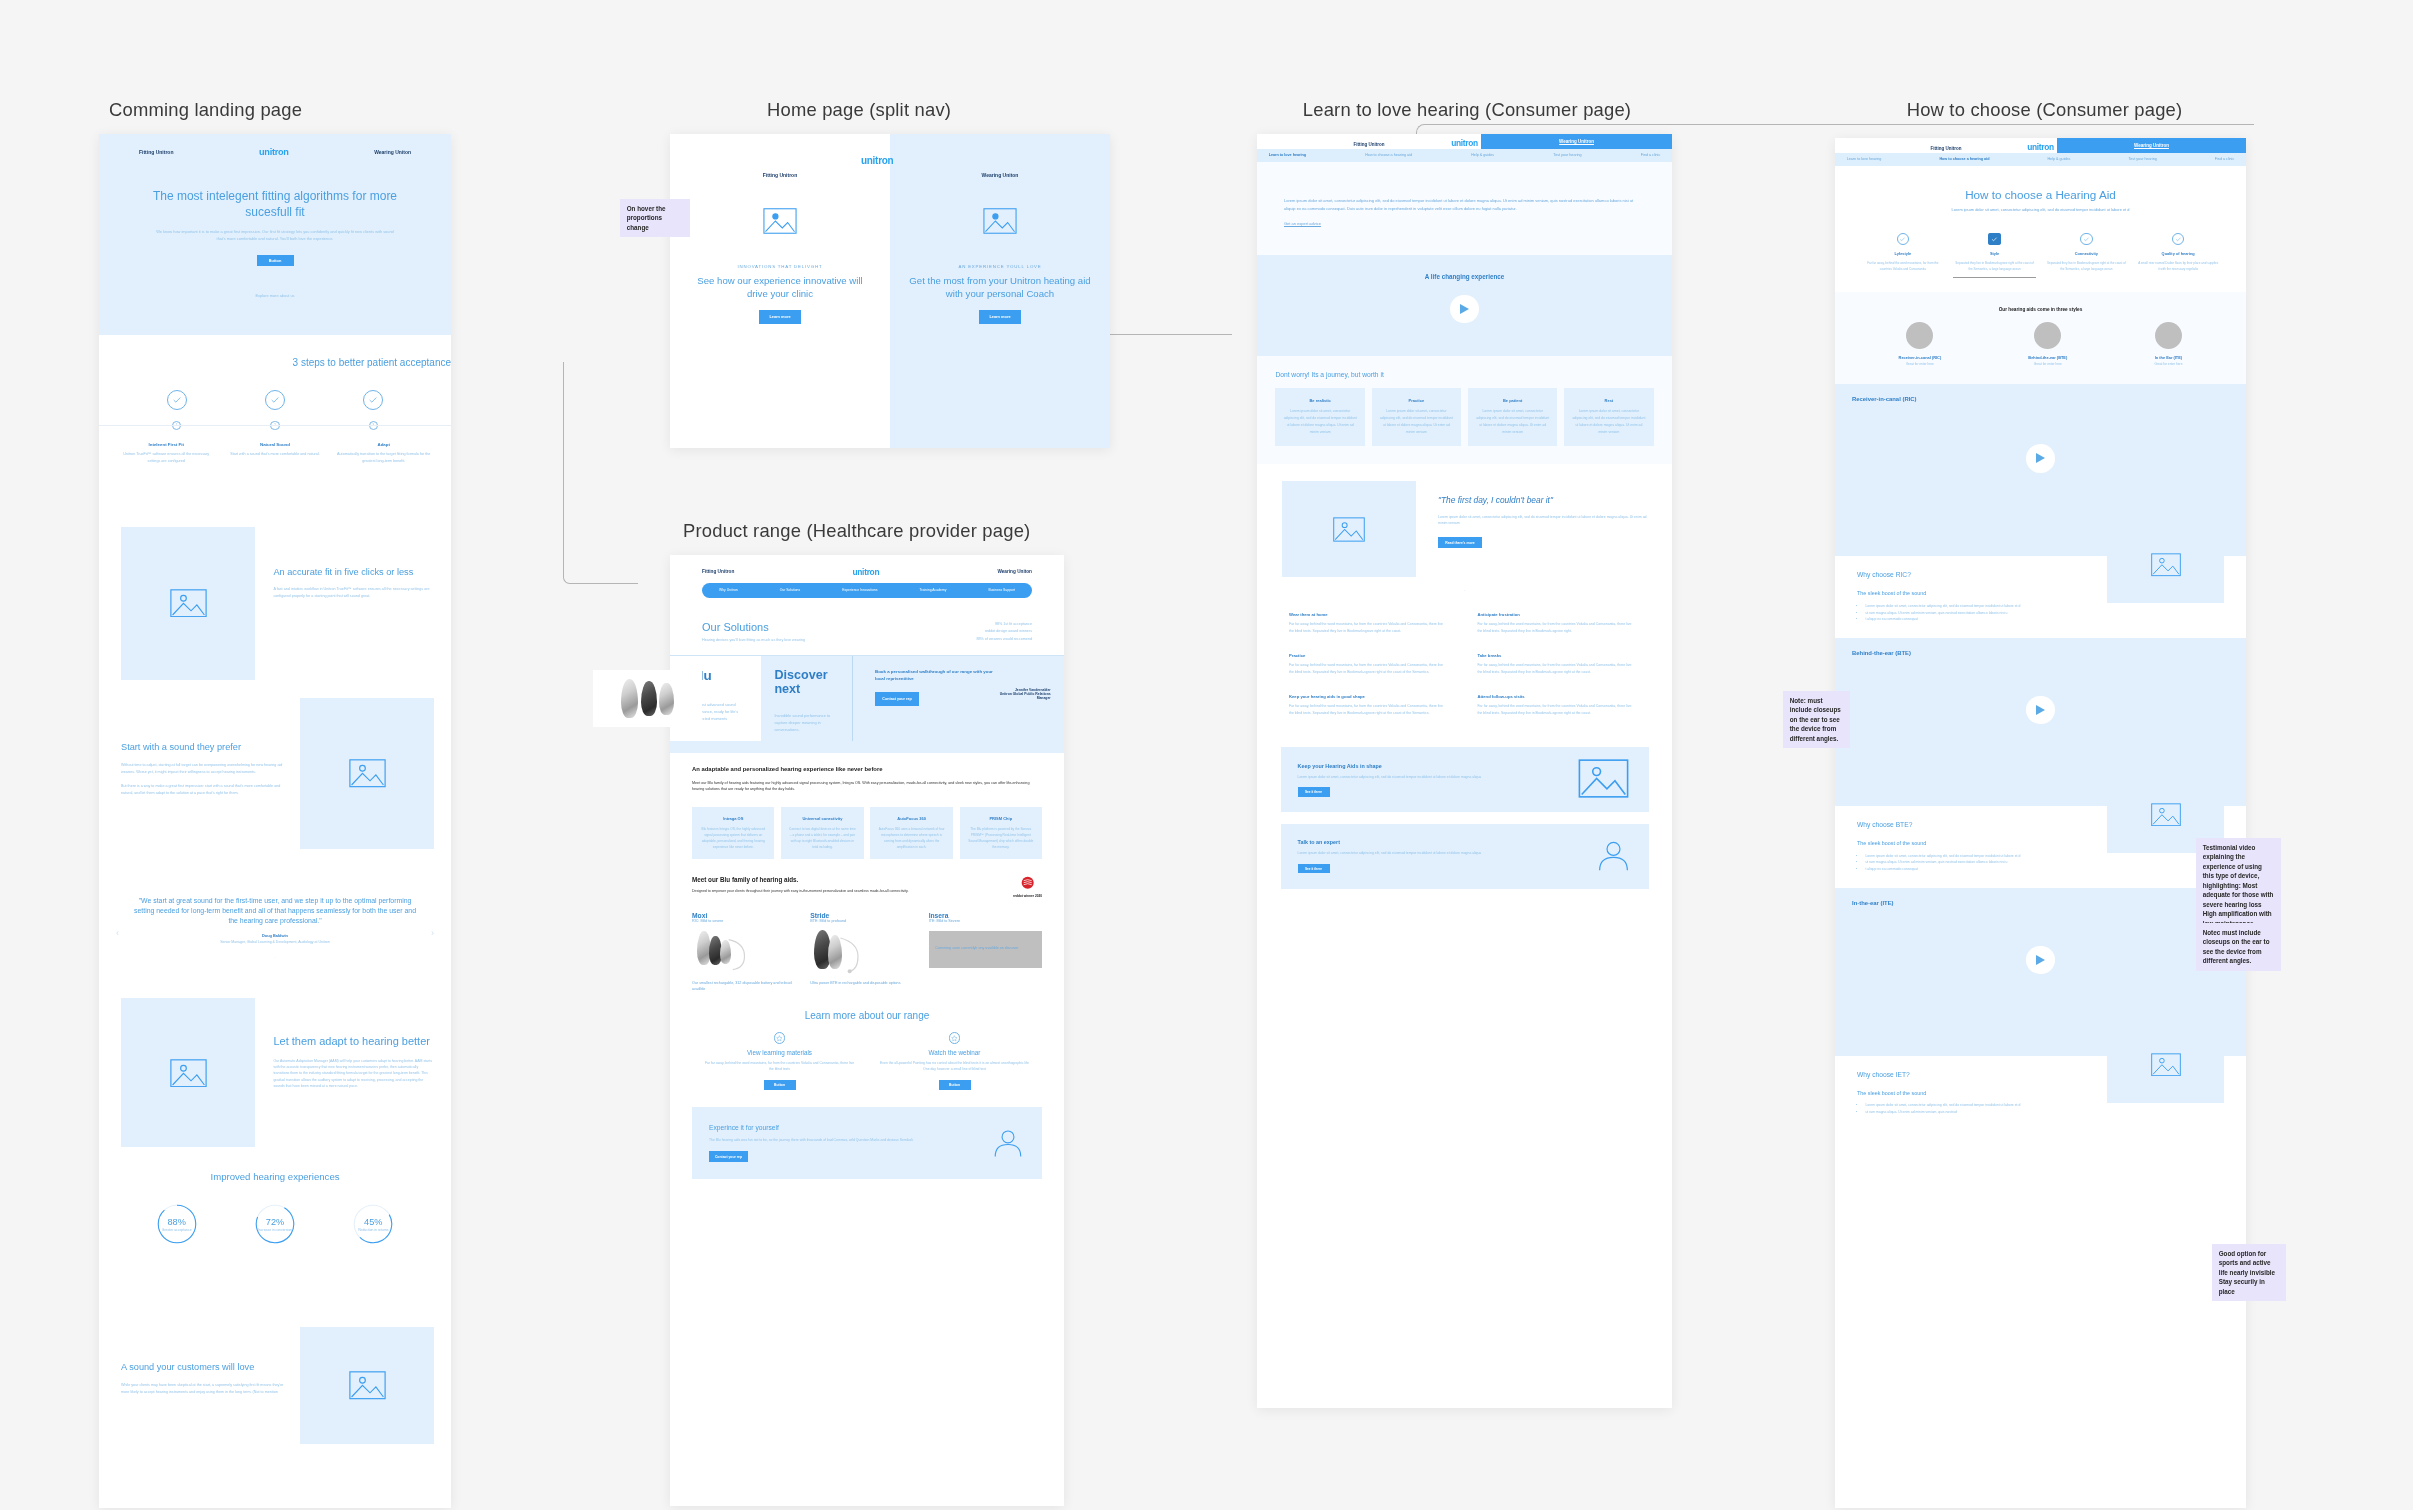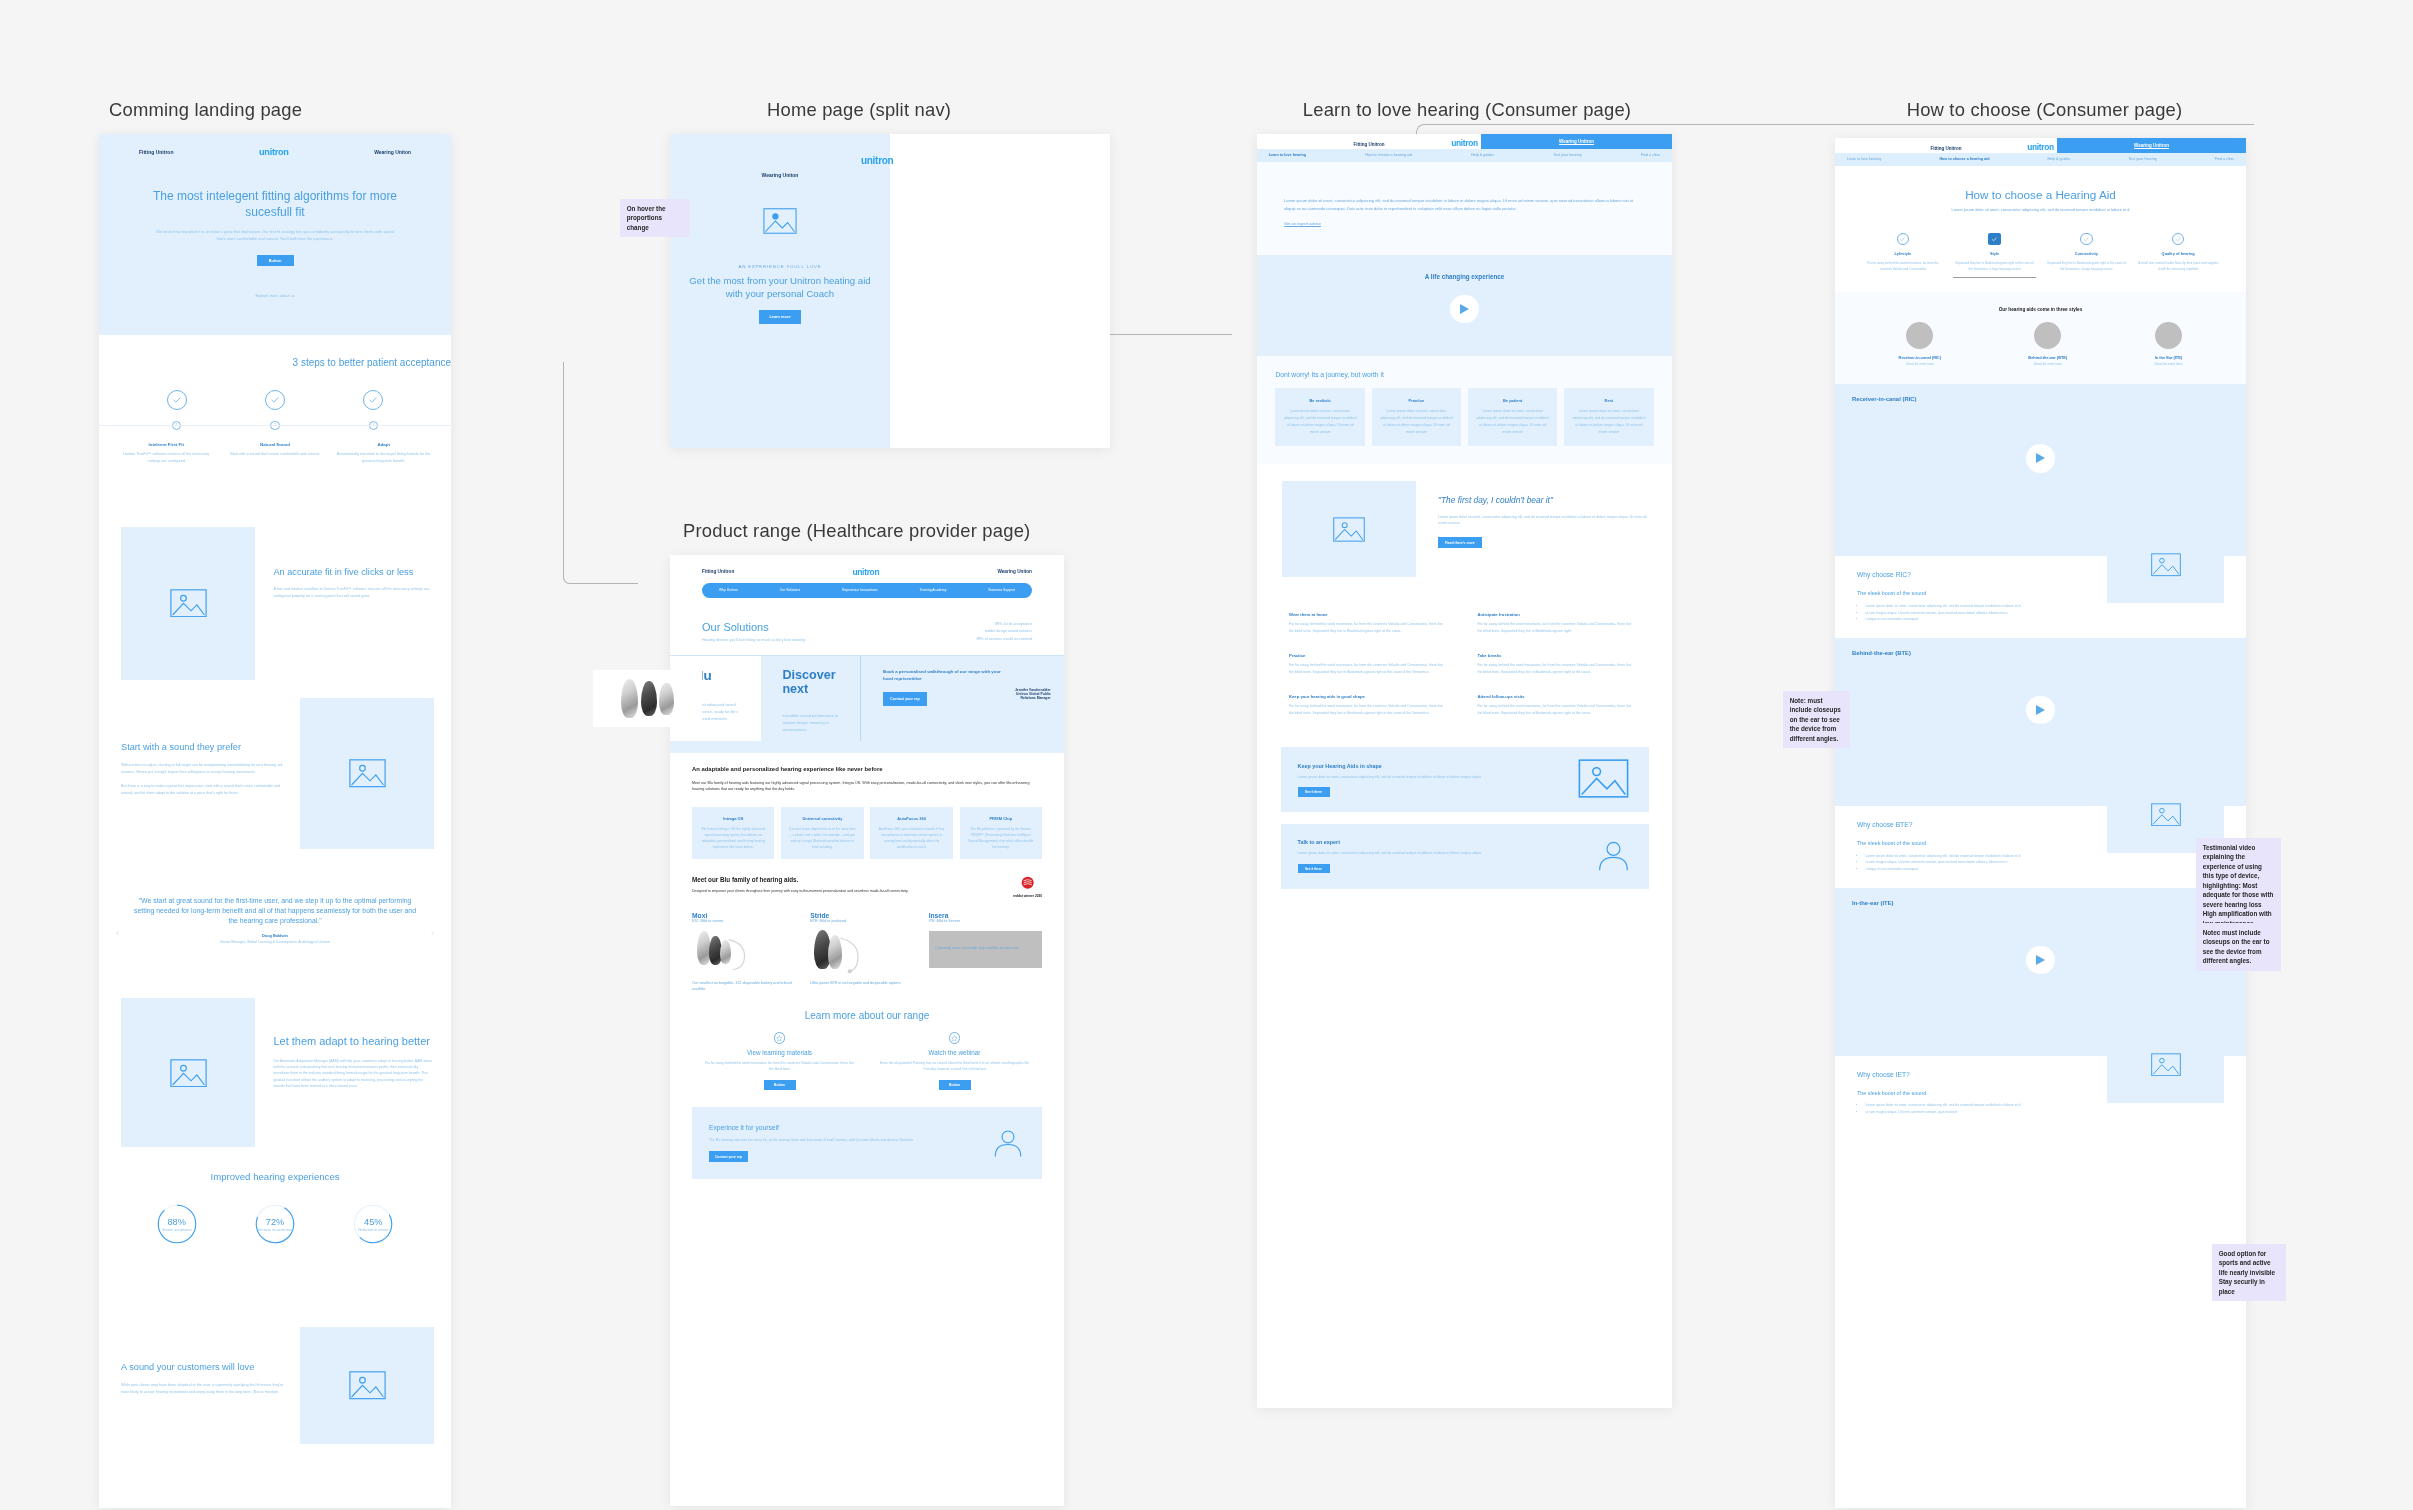--- a/index.html
+++ b/index.html
@@ -255,20 +255,33 @@
         <svg width="37" height="28.5" viewBox="0 0 44 34" class="img-ico">
             <rect x="1" y="1" width="42" height="32"></rect>
             <circle cx="16" cy="11" r="3.4"></circle>
             <polyline points="3,31 16,17 25,26 32,19 41,31"></polyline>
           </svg>
       </div>
     </div>
   </div>
 
   <div class="frame" style="left:670px; top:134px; width:440px; height:314px; display:flex;">
+    <div class="white-bg" style="width:50%; padding-top:13.4px; position:relative;">
+      <div class="nav-label" style="font-size:5px; text-align:center; margin-top:25px;">Fitting Unitron</div>
+      <div class="img-ph" style="margin-top:30px;">
+        <svg width="34" height="26" viewBox="0 0 44 34" class="img-ico">
+            <rect x="1" y="1" width="42" height="32"></rect>
+            <circle cx="16" cy="11" r="3.4" fill="#3c9ef0"></circle>
+            <polyline points="3,31 16,17 25,26 32,19 41,31"></polyline>
+          </svg>
+      </div>
+      <div class="body-blue-d" style="font-size:4.4px; letter-spacing:0.8px; text-align:center; margin-top:30px;">INNOVATIONS THAT DELIVGHT</div>
+      <div class="h-blue" style="font-size:9.6px; line-height:1.3; text-align:center; margin:5.9px 22px 0;">See how our experience innovative will drive your clinic</div>
+      <div class="btn-blue" style="margin:10px auto 0; width:42px; height:13.4px; font-size:3.9px;">Learn more</div>
+    </div>
     <div class="blue-bg" style="width:50%; padding-top:13.4px; position:relative;">
       <div class="nav-label" style="font-size:5px; text-align:center; margin-top:25px;">Wearing Uniton</div>
       <div class="img-ph" style="margin-top:30px;">
         <svg width="34" height="26" viewBox="0 0 44 34" class="img-ico">
             <rect x="1" y="1" width="42" height="32"></rect>
             <circle cx="16" cy="11" r="3.4" fill="#3c9ef0"></circle>
             <polyline points="3,31 16,17 25,26 32,19 41,31"></polyline>
           </svg>
       </div>
       <div class="body-blue-d" style="font-size:4.4px; letter-spacing:0.8px; text-align:center; margin-top:30px;">AN EXPERIENCE YOULL LOVE</div>
@@ -306,21 +319,21 @@
         <div class="body-blue" style="font-size:3.7px; line-height:2;">reddot design award winners</div>
         <div class="body-blue" style="font-size:3.7px; line-height:2;">88%  of wearers would reccomend</div>
       </div>
     </div>
 
     <div class="blue-bg" style="padding:0 0 11.7px 0; display:flex; align-items:stretch; border-top:0.8px solid #cfe4f7;">
       <div class="white-bg" style="width:91px; padding:11.7px 11.7px 18.4px 20px;">
         <div class="h-blue-b" style="font-size:13.4px;">Blu</div>
         <div class="body-blue" style="font-size:3.9px; line-height:1.85; margin-top:18.4px;">Our most advanced sound performance, ready for life's unexpected moments</div>
       </div>
-      <div style="width:92px; padding:11.7px 13.4px 0 13.4px; border-right:0.8px solid #bcd9f2;margin-left:8px;">
+      <div style="width:92px; padding:11.7px 13.4px 0 13.4px; border-right:0.8px solid #bcd9f2;">
         <div class="h-blue-b" style="font-size:12.6px; line-height:1.15;">Discover next</div>
         <div class="body-blue" style="font-size:3.9px; line-height:1.85; margin-top:15px;">Incredible sound performance to capture deeper meaning in conversations.</div>
       </div>
       <div style="flex:1; padding:11.7px 13.4px 0 22px; display:flex; justify-content:space-between;">
         <div>
           <div class="h-blue-b" style="font-size:4.4px; line-height:1.6;">Book a personalised walkthrough of our range with your local reprisentitive</div>
           <div class="btn-blue" style="margin-top:10px; width:44px; height:14.2px; font-size:3.7px;">Contact your rep</div>
         </div>
         <div style="text-align:right; padding-top:20px;">
           <div class="nav-label" style="font-size:3.4px;">Jennifer Vandernalder</div>

